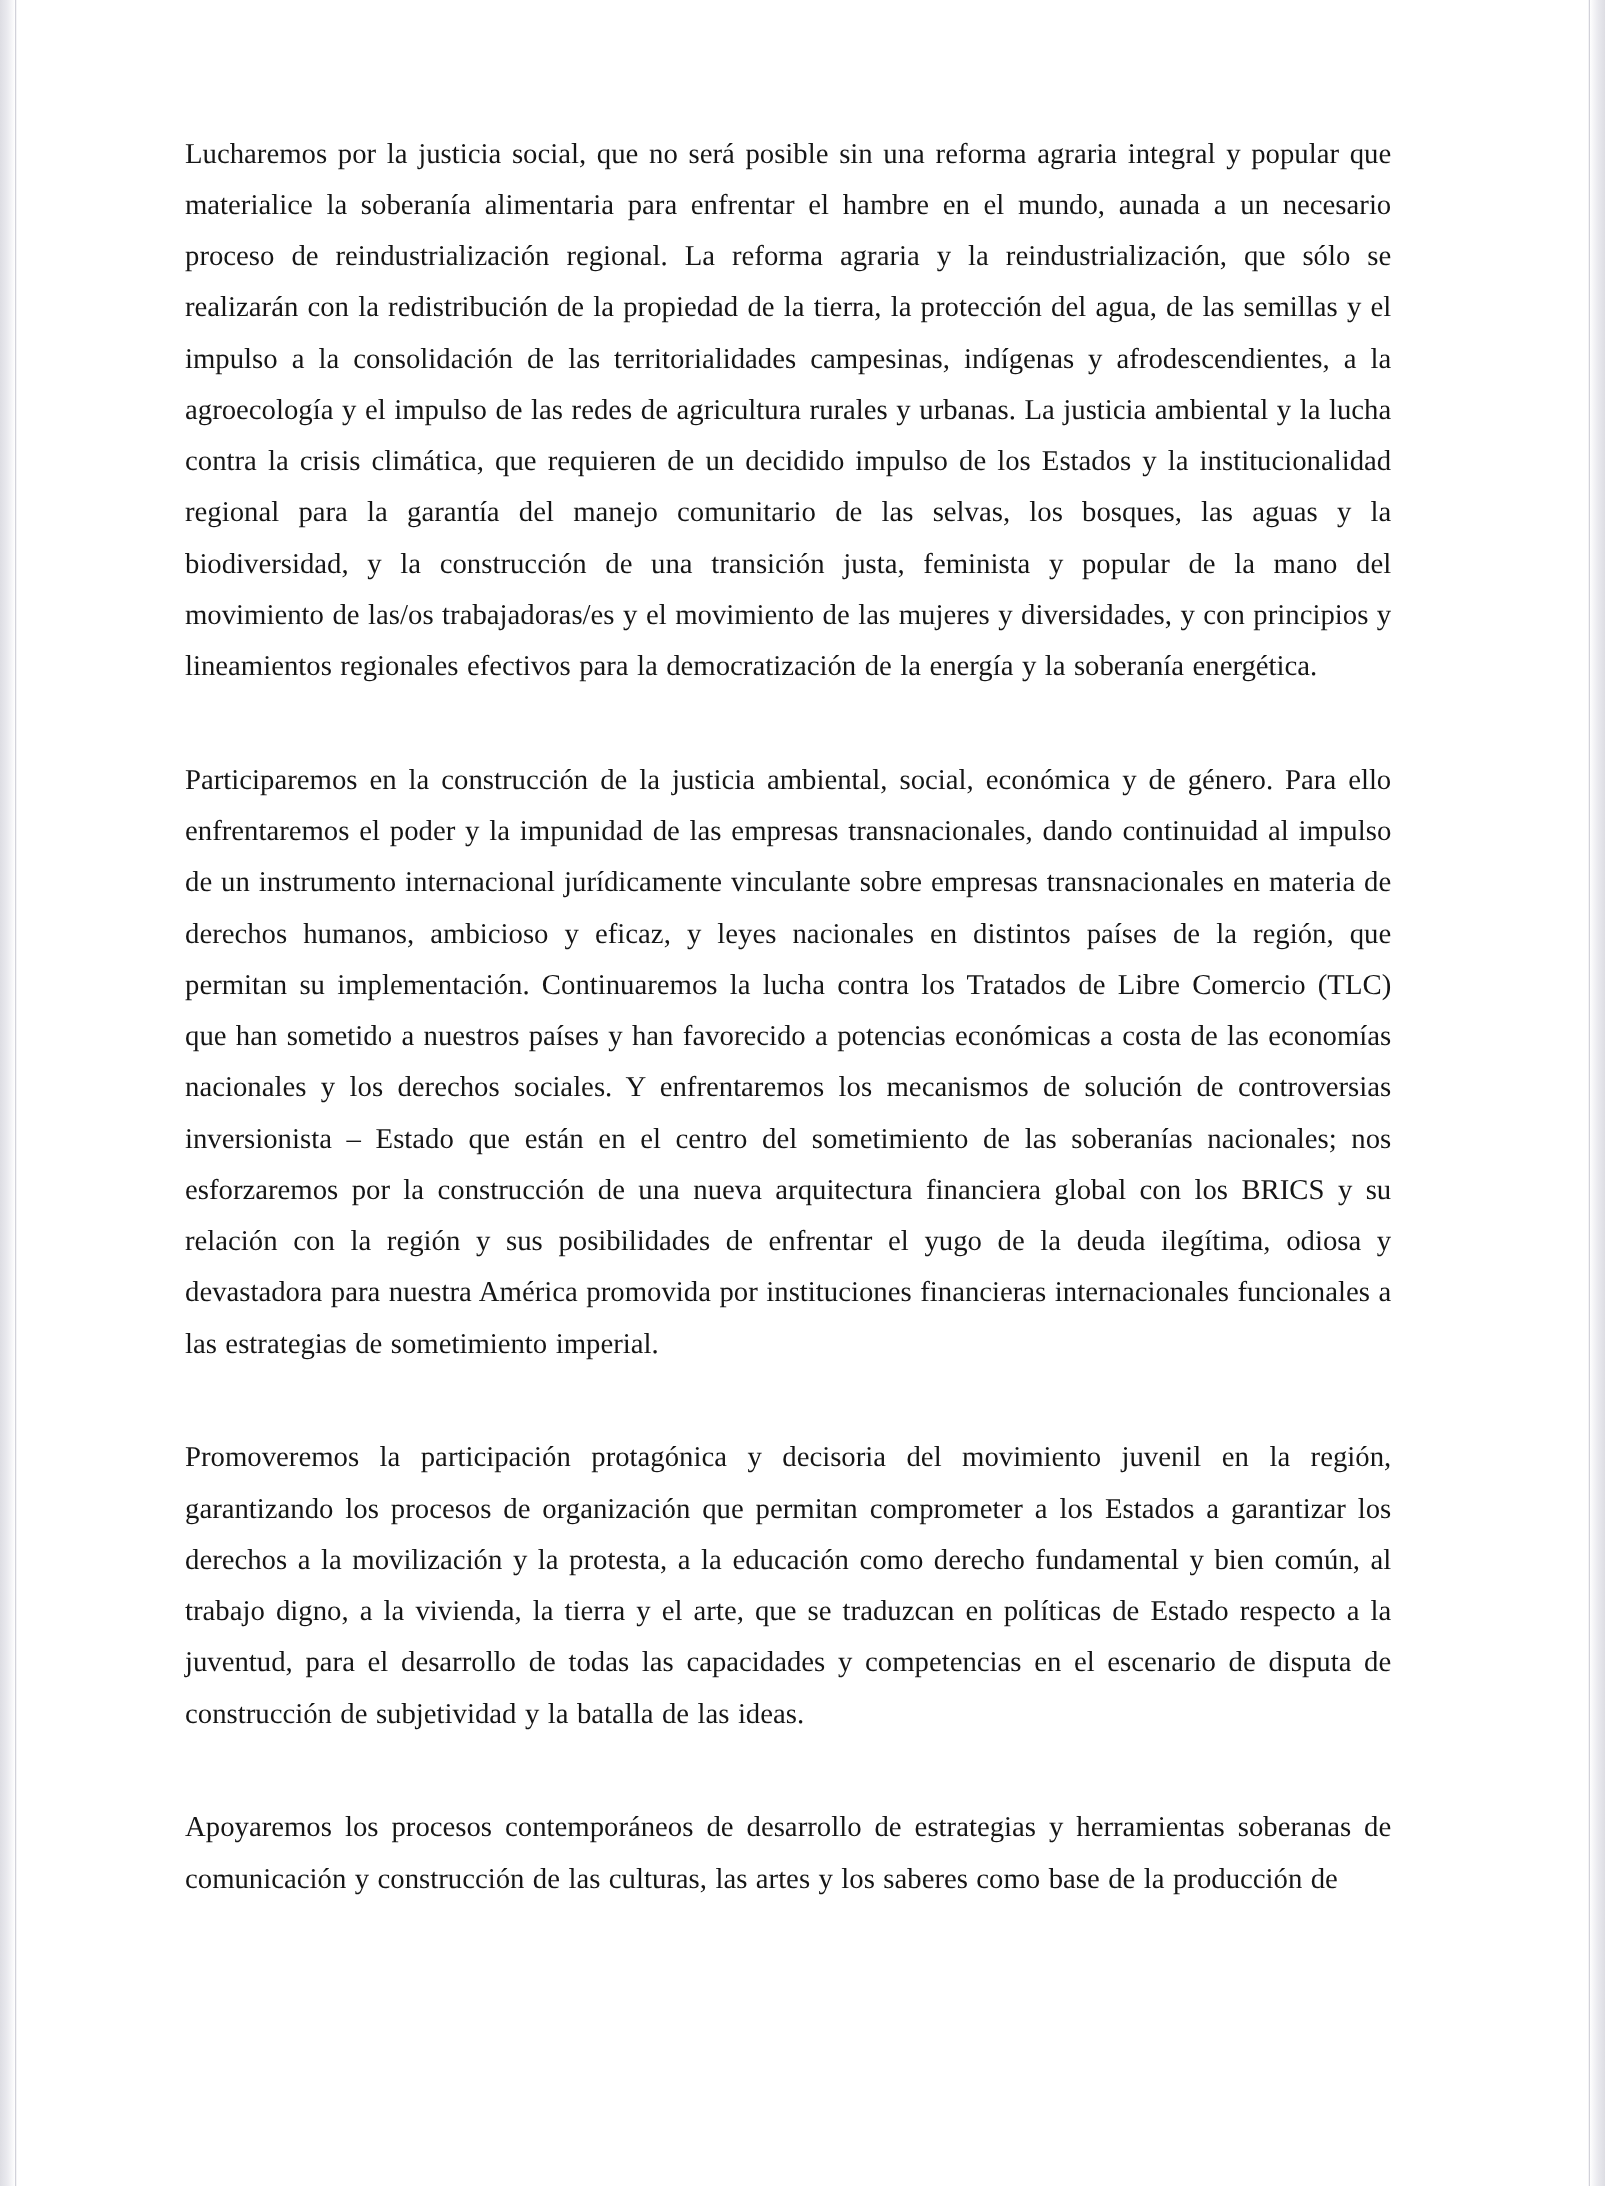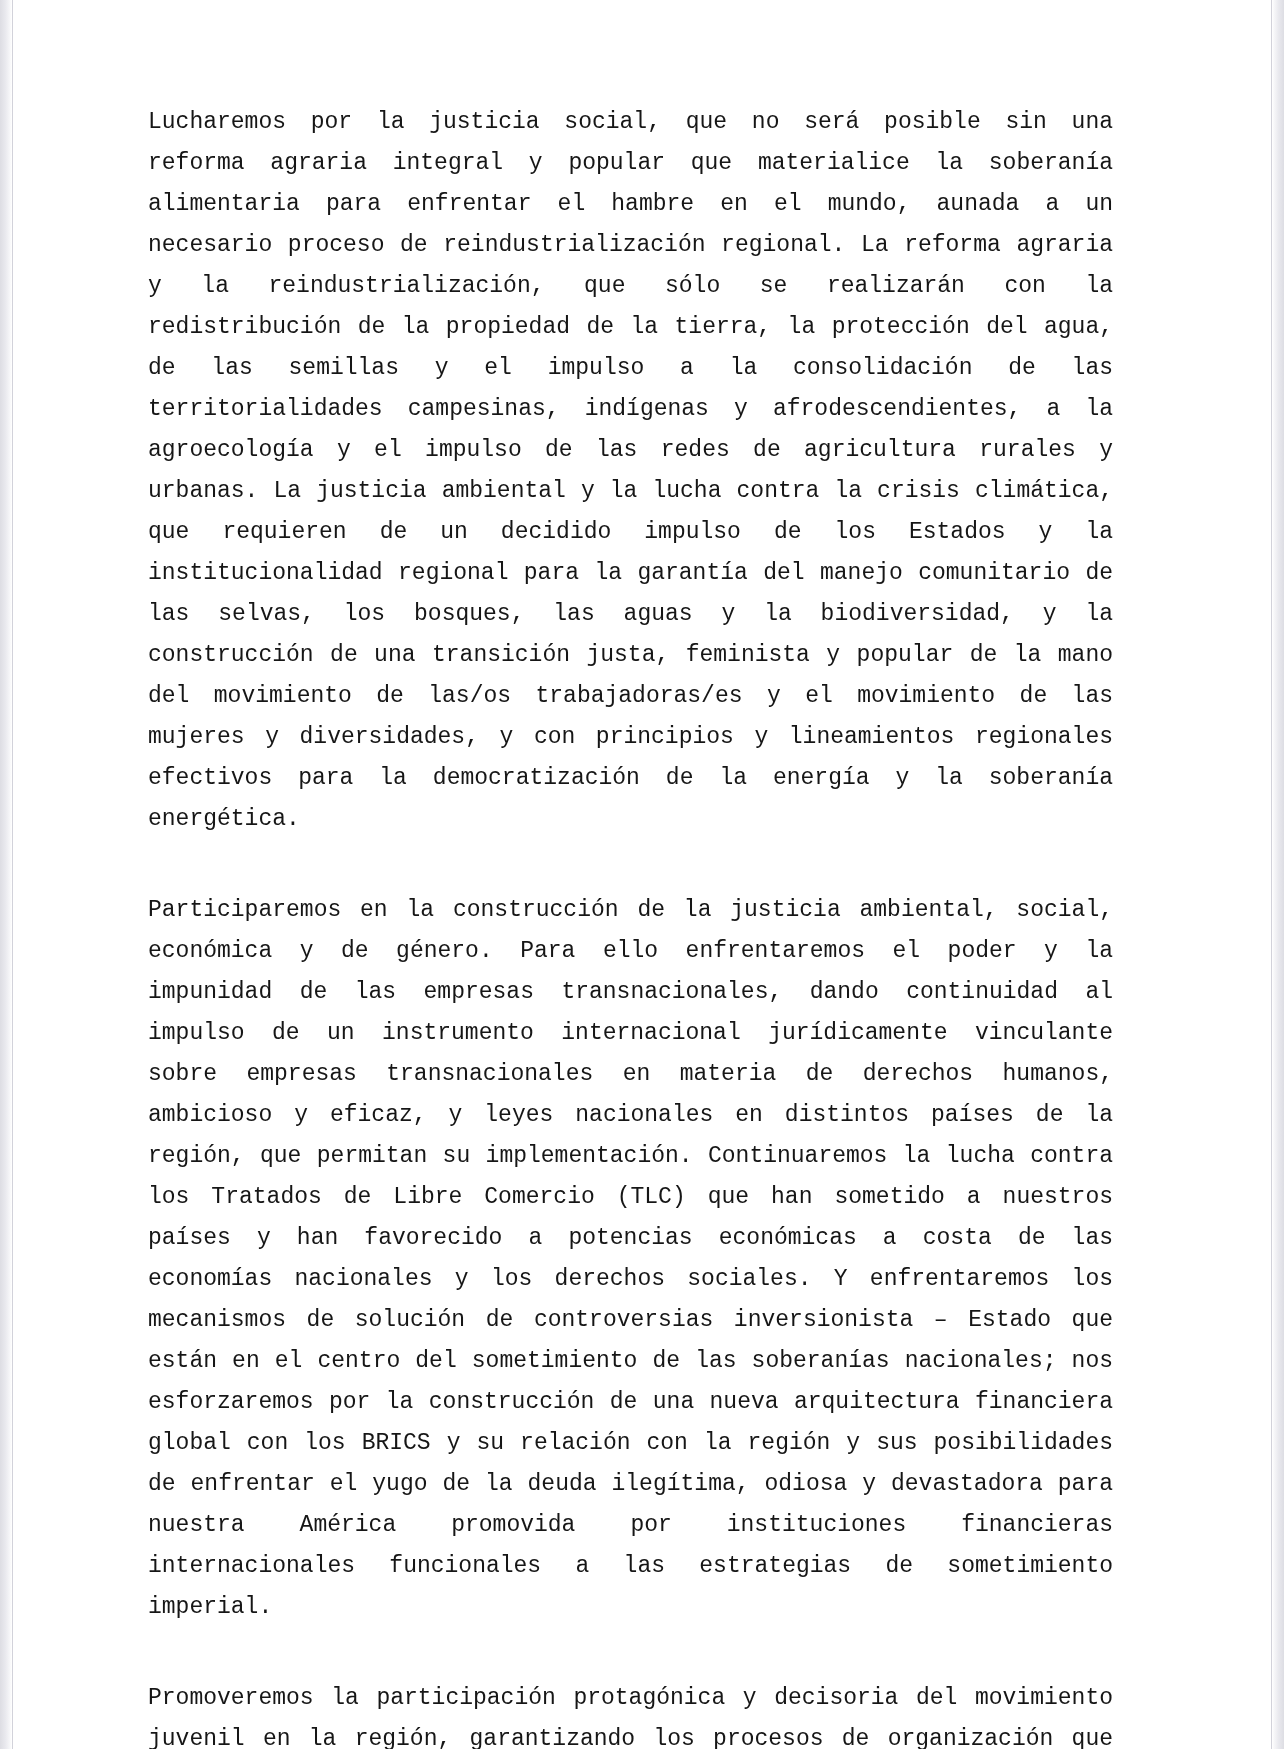--- a/index.html
+++ b/index.html
@@ -7,21 +7,21 @@
     margin: 0;
     padding: 0;
     background: #ffffff;
   }
   .viewport {
     position: relative;
     width: 1284px;
     height: 1749px;
     background: #ffffff;
     overflow: hidden;
-    font-family: Liberation Mono, monospace;
+    font-family: Liberation Serif, serif;
   }
   
   .edge {
     position: absolute;
     top: 0;
     bottom: 0;
     width: 12px;
     pointer-events: none;
   }
   .edge-left {
@@ -60,14 +60,15 @@
 <body>
 
 <div class="viewport">
   <div class="edge edge-left"></div>
   <div class="edge edge-right"></div>
 
   <main class="page">
     <p class="para">Lucharemos por la justicia social, que no será posible sin una reforma agraria integral y popular que materialice la soberanía alimentaria para enfrentar el hambre en el mundo, aunada a un necesario proceso de reindustrialización regional. La reforma agraria y la reindustrialización, que sólo se realizarán con la redistribución de la propiedad de la tierra, la protección del agua, de las semillas y el impulso a la consolidación de las territorialidades campesinas, indígenas y afrodescendientes, a la agroecología y el impulso de las redes de agricultura rurales y urbanas. La justicia ambiental y la lucha contra la crisis climática, que requieren de un decidido impulso de los Estados y la institucionalidad regional para la garantía del manejo comunitario de las selvas, los bosques, las aguas y la biodiversidad, y la construcción de una transición justa, feminista y popular de la mano del movimiento de las/os trabajadoras/es y el movimiento de las mujeres y diversidades, y con principios y lineamientos regionales efectivos para la democratización de la energía y la soberanía energética.</p>
     <p class="para">Participaremos en la construcción de la justicia ambiental, social, económica y de género. Para ello enfrentaremos el poder y la impunidad de las empresas transnacionales, dando continuidad al impulso de un instrumento internacional jurídicamente vinculante sobre empresas transnacionales en materia de derechos humanos, ambicioso y eficaz, y leyes nacionales en distintos países de la región, que permitan su implementación. Continuaremos la lucha contra los Tratados de Libre Comercio (TLC) que han sometido a nuestros países y han favorecido a potencias económicas a costa de las economías nacionales y los derechos sociales. Y enfrentaremos los mecanismos de solución de controversias inversionista – Estado que están en el centro del sometimiento de las soberanías nacionales; nos esforzaremos por la construcción de una nueva arquitectura financiera global con los BRICS y su relación con la región y sus posibilidades de enfrentar el yugo de la deuda ilegítima, odiosa y devastadora para nuestra América promovida por instituciones financieras internacionales funcionales a las estrategias de sometimiento imperial.</p>
     <p class="para">Promoveremos la participación protagónica y decisoria del movimiento  juvenil en la región, garantizando los procesos de organización que permitan comprometer a los Estados a garantizar los derechos a la movilización y la protesta, a la educación como derecho fundamental y bien común, al trabajo digno, a la vivienda, la tierra y el arte, que se traduzcan en políticas de Estado respecto a la juventud, para el desarrollo de todas las capacidades y competencias en el escenario de disputa de construcción de subjetividad y la batalla de las ideas.</p>
+    <p class="para">Apoyaremos los procesos contemporáneos de desarrollo de estrategias y herramientas soberanas de comunicación y construcción de las culturas, las artes y los saberes como base de la producción de</p>
   </main>
 </div>
 
 </body></html>

